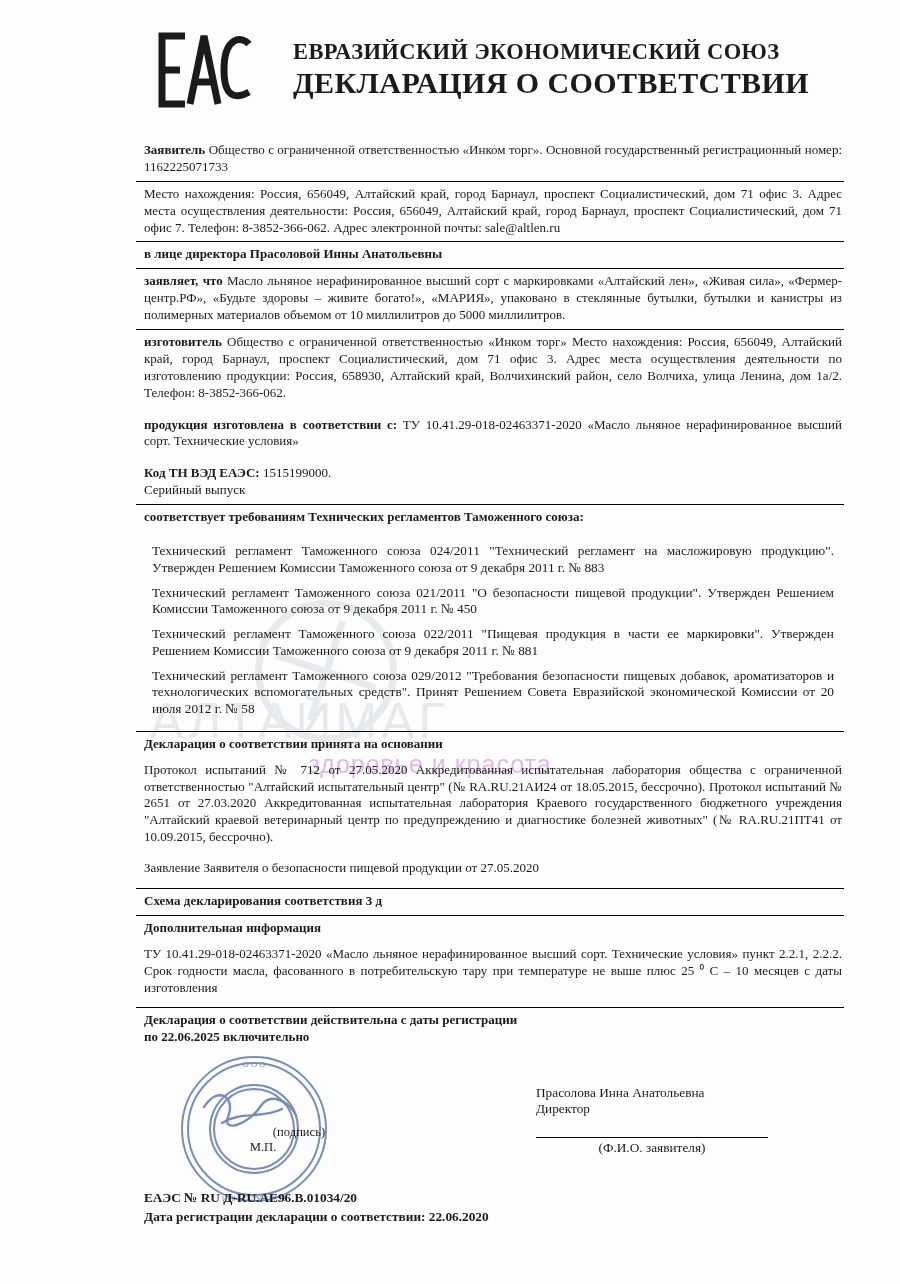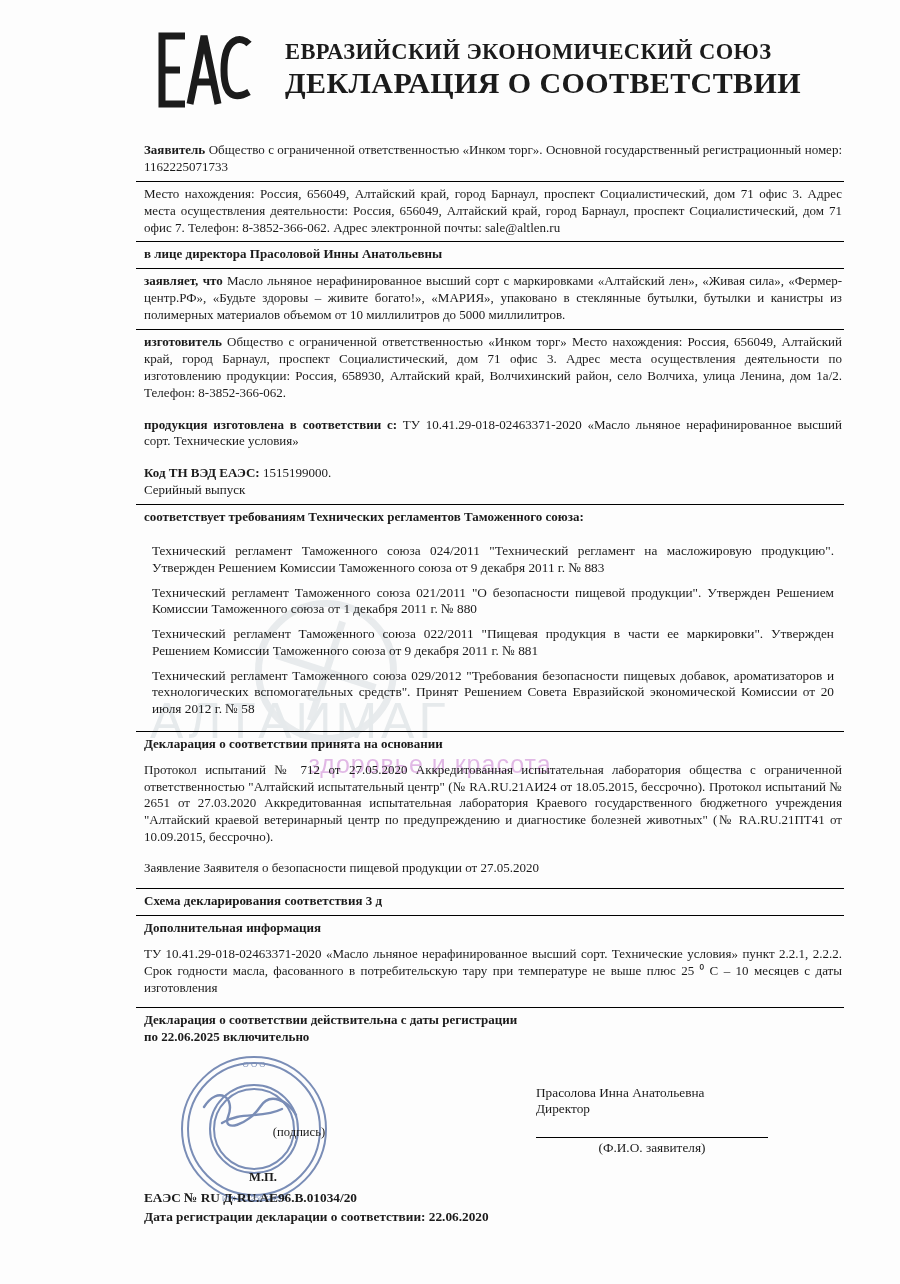--- a/index.html
+++ b/index.html
@@ -98,21 +98,21 @@
   }
   .eac-mark {
     width: 105px;
     height: 80px;
     margin-left: 152px;
     position: relative;
     flex: 0 0 auto;
   }
   .eac-mark svg { display: block; }
   .header-titles {
-    margin-left: 28px;
+    margin-left: 36px;
     margin-top: 8px;
   }
   .doc-title-1 {
     font-size: 22.5px;
     font-weight: bold;
     letter-spacing: 0.4px;
     line-height: 1.22;
     white-space: nowrap;
   }
   .doc-title-2 {
@@ -185,22 +185,21 @@
     width: 250px;
     text-align: center;
   }
   .sig-podpis {
     font-size: 12.6px;
     margin-top: 42px;
     margin-left: 24px;
   }
   .sig-mp {
     font-size: 12.6px;
-    font-weight: bold;
-    margin-top: 30px;
+    font-weight: normal;
     margin-left: -48px;
   }
 
   
   .stamp {
     position: absolute;
     left: 34px;
     top: -18px;
     width: 168px;
     height: 168px;
@@ -286,21 +285,21 @@
       <p class="txt"><span class="b">Код ТН ВЭД ЕАЭС:</span> <span>1515199000.</span></p>
       <p class="txt">Серийный выпуск</p>
     </div>
 
     <div class="block rule">
       <p class="txt b">соответствует требованиям Технических регламентов Таможенного союза:</p>
     </div>
 
     <div class="block tr-list">
       <p>Технический регламент Таможенного союза 024/2011 "Технический регламент на масложировую продукцию". Утвержден Решением Комиссии Таможенного союза от 9 декабря 2011 г. № 883</p>
-      <p>Технический регламент Таможенного союза 021/2011 "О безопасности пищевой продукции". Утвержден Решением Комиссии Таможенного союза от 1 декабря 2011 г. № 880</p>
+      <p>Технический регламент Таможенного союза 021/2011 "О безопасности пищевой продукции". Утвержден Решением Комиссии Таможенного союза от 9 декабря 2011 г. № 450</p>
       <p>Технический регламент Таможенного союза 022/2011 "Пищевая продукция в части ее маркировки". Утвержден Решением Комиссии Таможенного союза от 9 декабря 2011 г. № 881</p>
       <p>Технический регламент Таможенного союза 029/2012 "Требования безопасности пищевых добавок, ароматизаторов и технологических вспомогательных средств". Принят Решением Совета Евразийской экономической Комиссии от 20 июля 2012 г. № 58</p>
     </div>
 
     <div class="block rule">
       <p class="txt b">Декларация о соответствии принята на основании</p>
     </div>
 
     <div class="block">
       <p class="txt">Протокол испытаний № 712 от 27.05.2020 Аккредитованная испытательная лаборатория общества с ограниченной ответственностью "Алтайский испытательный центр" (№ RA.RU.21АИ24 от 18.05.2015, бессрочно). Протокол испытаний № 2651  от 27.03.2020 Аккредитованная испытательная лаборатория Краевого государственного бюджетного учреждения "Алтайский краевой ветеринарный центр по предупреждению и диагностике болезней животных" (№ RA.RU.21ПТ41  от 10.09.2015, бессрочно).</p>

